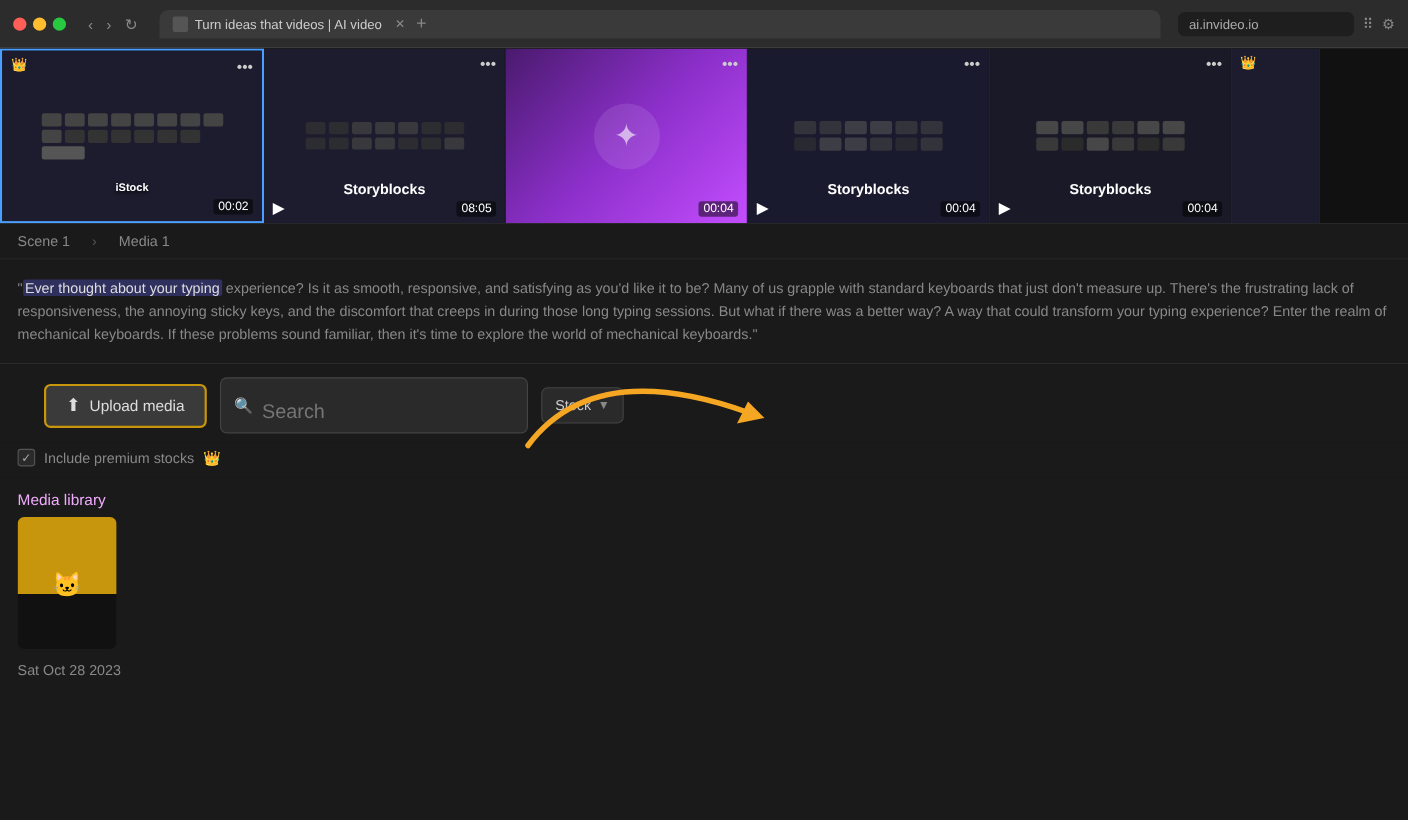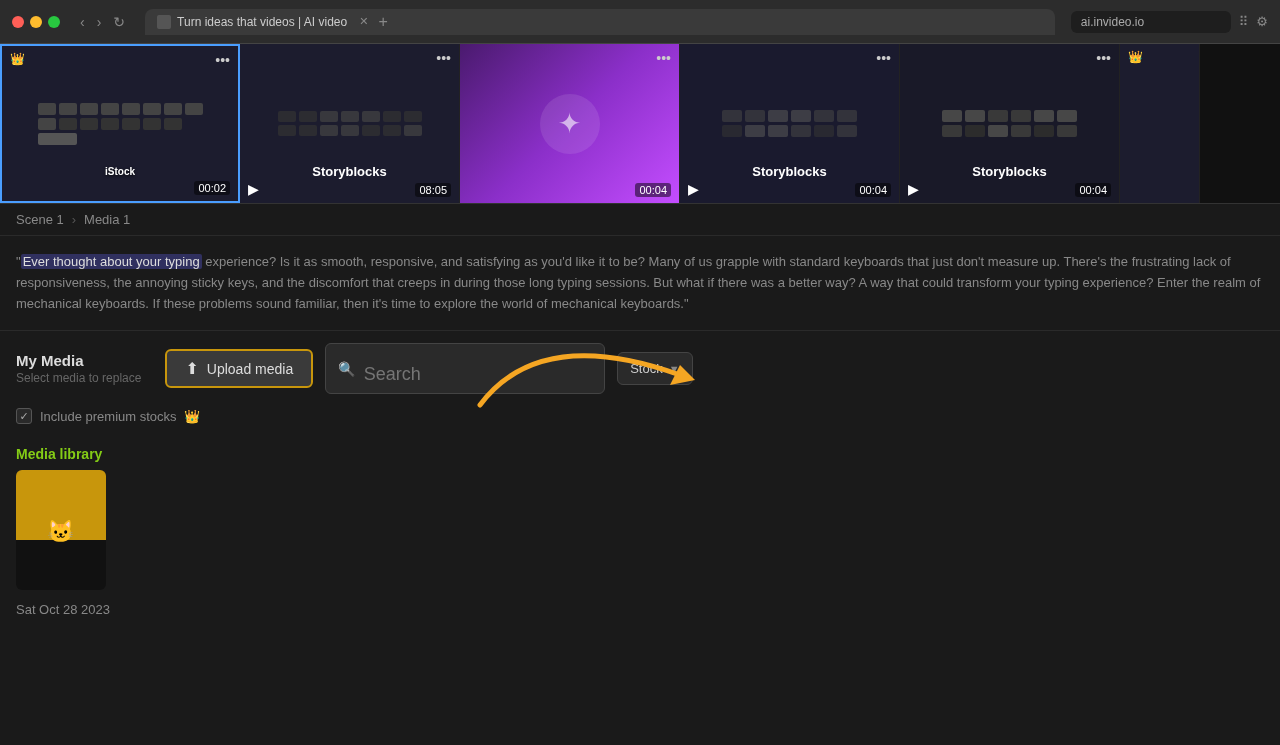--- a/index.html
+++ b/index.html
@@ -168,21 +168,21 @@
     .thumb-dark-keys { background: #1c1c2e; }
 
     
     .breadcrumb-bar {
       padding: 8px 16px;
       font-size: 13px;
       color: #888;
       border-bottom: 1px solid #2a2a2a;
       display: flex;
       align-items: center;
-      gap: 8px;
+      gap: 20px;
       background: #1a1a1a;
     }
     .breadcrumb-sep { color: #555; }
     .breadcrumb-item { color: #888; }
 
     
     .script-area {
       padding: 16px;
       background: #1a1a1a;
       border-bottom: 1px solid #2a2a2a;
@@ -317,22 +317,22 @@
     }
     .crown-icon { font-size: 13px; }
 
     
     .media-library {
       padding: 12px 16px 4px;
       background: #1a1a1a;
     }
     .library-title {
       font-size: 14px;
-      font-weight: 700;
-      color: #84cc16;
+      font-weight: 400;
+      color: #f0abfc;
       margin-bottom: 4px;
     }
     .date-label {
       font-size: 13px;
       color: #888;
       margin-bottom: 10px;
     }
 
     
     .media-grid {
@@ -514,24 +514,20 @@
   <span class="breadcrumb-item">Media 1</span>
 </div>
 
 <div class="script-area">
   <div class="script-text">
     "<span class="script-highlight">Ever thought about your typing</span><span> experience? Is it as smooth, responsive, and satisfying as you'd like it to be? Many of us grapple with standard keyboards that just don't measure up. There's the frustrating lack of responsiveness, the annoying sticky keys, and the discomfort that creeps in during those long typing sessions. But what if there was a better way? A way that could transform your typing experience? Enter the realm of mechanical keyboards. If these problems sound familiar, then it's time to explore the world of mechanical keyboards."</span>
   </div>
 </div>
 
 <div class="media-section">
-  <div class="media-title-group">
-    <div class="media-title">My Media</div>
-    <div class="media-subtitle">Select media to replace</div>
-  </div>
   <div class="media-actions">
     <button class="upload-btn">
       <span class="upload-icon">⬆</span>
       <span>Upload media</span>
     </button>
     <div class="search-bar">
       <span class="search-icon">🔍</span>
       <input class="search-input" type="text" placeholder="Search" style="">
     </div>
     <div class="stock-dropdown">

